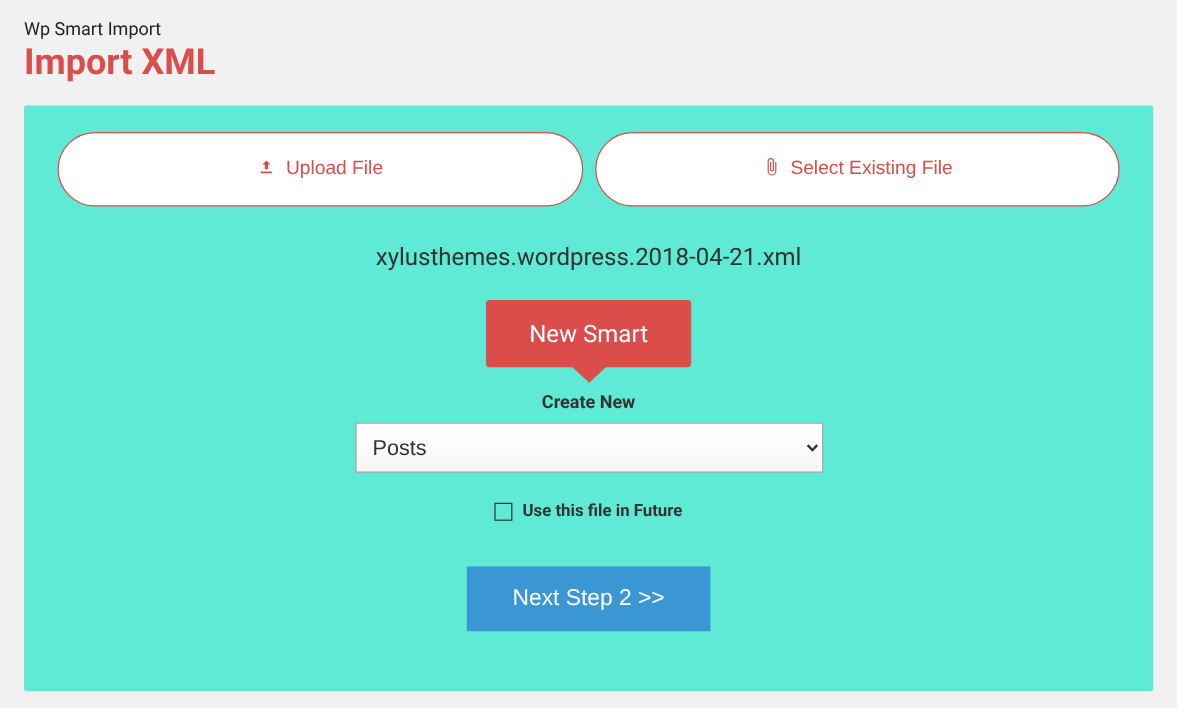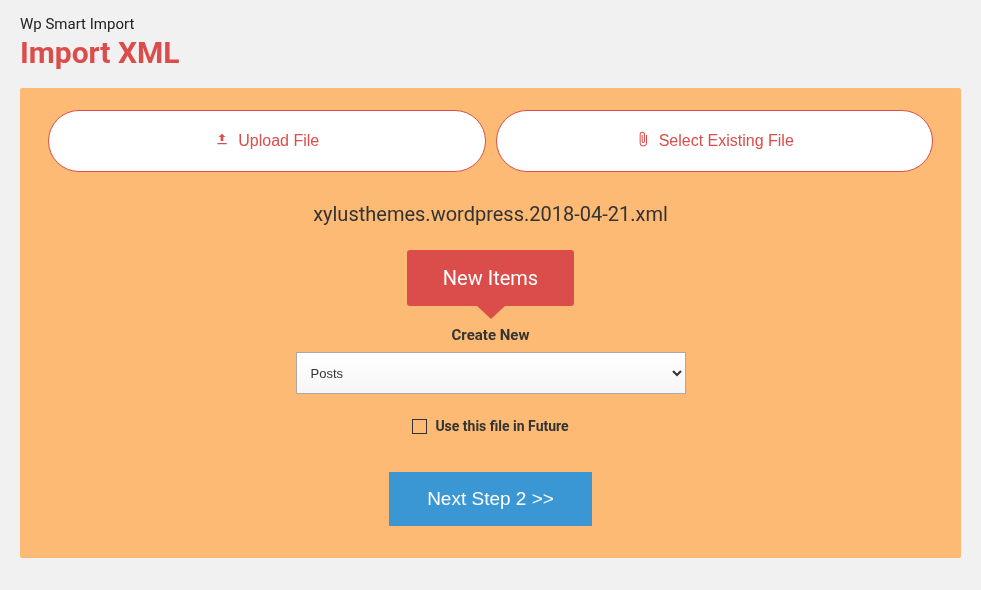--- a/index.html
+++ b/index.html
@@ -20,23 +20,23 @@
       color: #222;
       margin-bottom: 2px;
     }
     .header-large {
       font-size: 30px;
       font-weight: 700;
       color: #da4d4a;
       margin-bottom: 18px;
     }
     .card {
-      background: #fdba74;
+      background: #5eead4;
       border-radius: 2px;
-      padding: 22px 28px 32px;
+      padding: 22px 28px 50px;
     }
     .tab-row {
       display: flex;
       gap: 10px;
       margin-bottom: 30px;
     }
     .tab-btn {
       flex: 1;
       height: 62px;
       border: 1.5px solid #da4d4a;
@@ -98,21 +98,21 @@
     .select-wrap {
       display: flex;
       justify-content: center;
       margin-bottom: 24px;
     }
     .select-el {
       width: 390px;
       height: 42px;
       border: 1px solid #a9a9a9;
       background: linear-gradient(to bottom, #fff, #f6f6f6);
-      font-size: 13px;
+      font-size: 18px;
       padding: 0 10px;
       color: #333;
     }
     .checkbox-row {
       display: flex;
       justify-content: center;
       align-items: flex-end;
       gap: 8px;
       margin-bottom: 38px;
     }
@@ -165,21 +165,21 @@
             <path d="M16.5 6v11.5a4 4 0 01-8 0V5a2.5 2.5 0 015 0v10.5a1 1 0 01-2 0V6H10v9.5a2.5 2.5 0 005 0V5a4 4 0 00-8 0v12.5a5.5 5.5 0 0011 0V6h-1.5z"></path>
           </svg>
       </span>
       <span>Select Existing File</span>
     </button>
   </div>
 
   <div class="filename">xylusthemes.wordpress.2018-04-21.xml</div>
 
   <div class="badge-wrap">
-    <div class="badge">New Items</div>
+    <div class="badge">New Smart</div>
   </div>
 
   <div class="label-create">Create New</div>
 
   <div class="select-wrap">
     <select class="select-el">
       <option>Posts</option>
     </select>
   </div>
 

